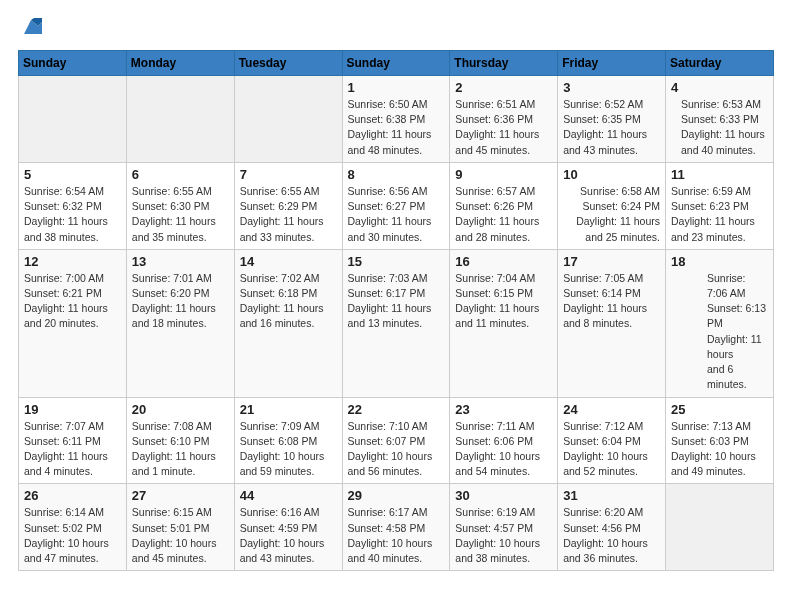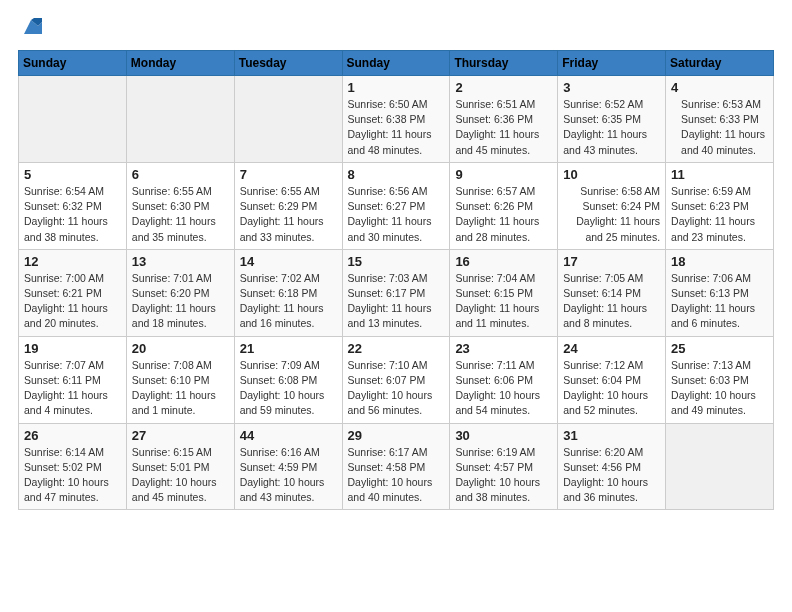--- a/index.html
+++ b/index.html
@@ -238,21 +238,21 @@
           </td>
           <td>
             <div class="day-num">17</div>
             <div class="day-info" style="white-space: pre-line;">Sunrise: 7:05 AM
 Sunset: 6:14 PM
 Daylight: 11 hours
 and 8 minutes.</div>
           </td>
           <td>
             <div class="day-num">18</div>
-            <div class="day-info" style="white-space: pre-line;">Sunrise: 7:06 AM
+            <div class="day-info" style="white-space: pre-line; margin-left: 36px;">Sunrise: 7:06 AM
 Sunset: 6:13 PM
 Daylight: 11 hours
 and 6 minutes.</div>
           </td>
         </tr>
         <tr>
           <td>
             <div class="day-num">19</div>
             <div class="day-info" style="white-space: pre-line;">Sunrise: 7:07 AM
 Sunset: 6:11 PM

